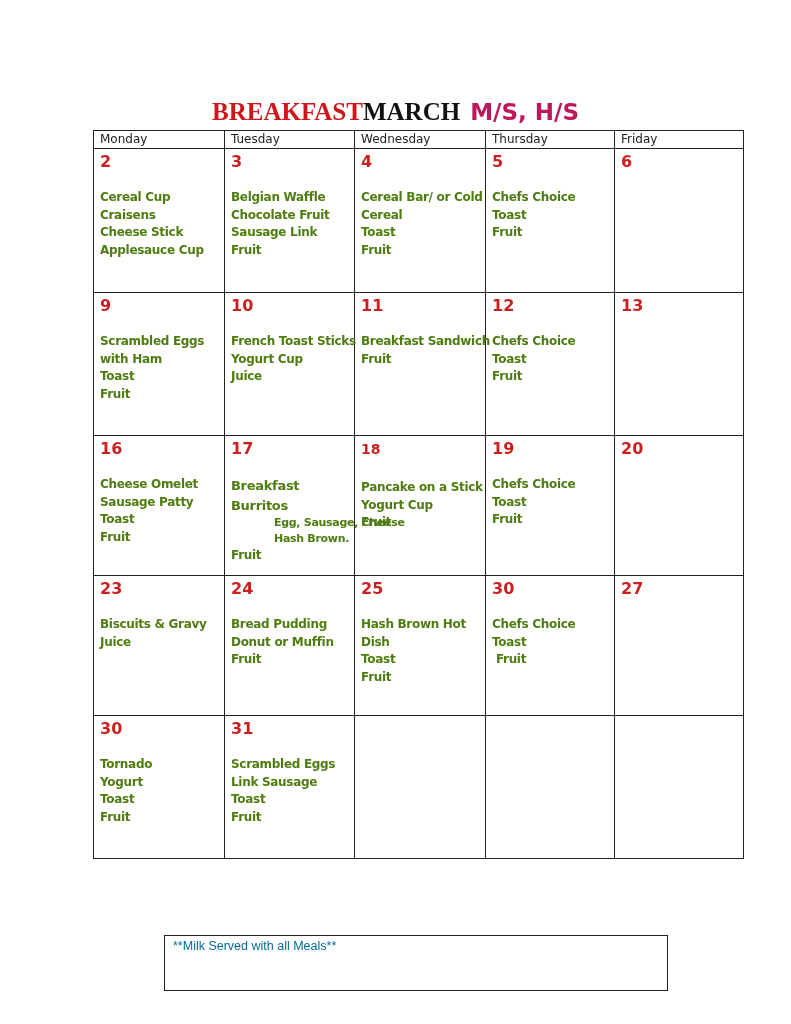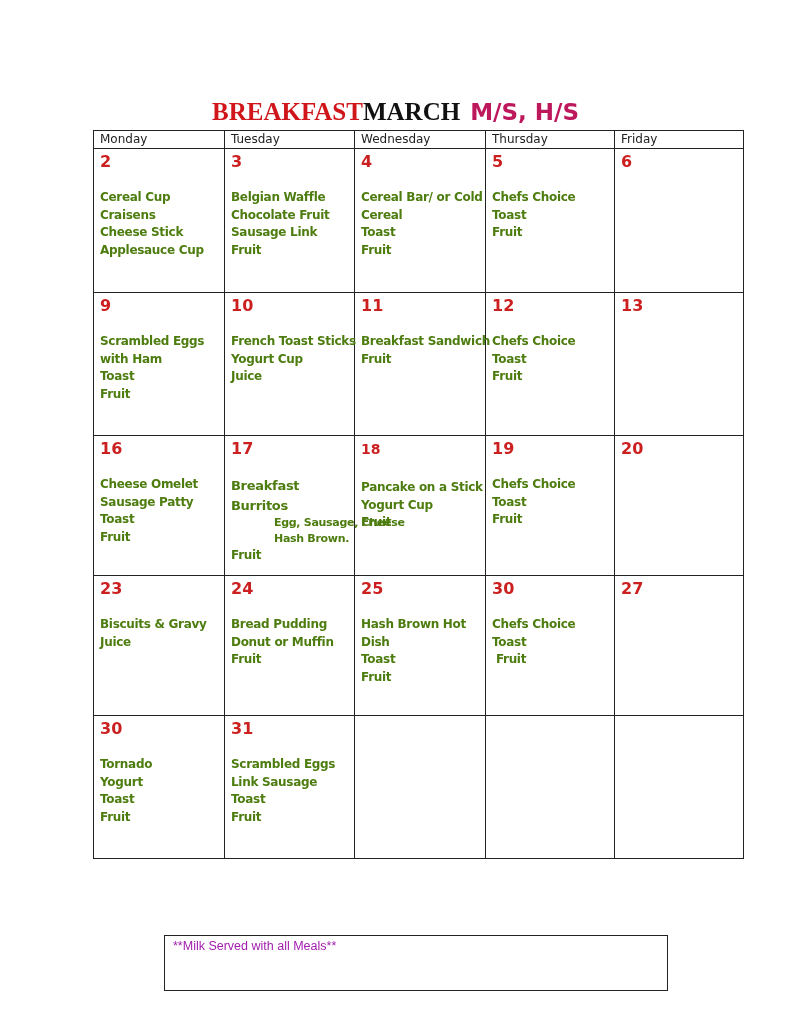--- a/index.html
+++ b/index.html
@@ -26,21 +26,21 @@
   table.cal td { padding-left: 6px; }
   .day-num { color: #cc1f1f; font-weight: bold; font-size: 16px; line-height: 20px; margin-top: 3px; display: block; }
   .day-num.small { font-size: 14px; }
   .items { margin-top: 17px; font-weight: bold; font-size: 12px; line-height: 17.5px; color: #4d7c0f; letter-spacing: -0.3px; }
   .items div { white-space: nowrap; }
   .items .big { font-size: 13px; line-height: 19.5px; }
   .items .sm { font-size: 11px; line-height: 16px; margin-left: 43px; }
   .note {
     position: absolute; top: 935px; left: 164px; width: 494px; height: 52px;
     border: 1.5px solid #222; padding: 2px 0 0 8px;
-    font-family: "Liberation Sans", sans-serif; font-size: 12.5px; color: #a21caf; line-height: 16px;
+    font-family: "Liberation Sans", sans-serif; font-size: 12.5px; color: #0369a1; line-height: 16px;
   }
 </style>
 </head>
 <body>
 
 <div class="title">
   <span class="t1">BREAKFAST</span><span class="t2">MARCH</span><span class="t3">M/S, H/S</span>
 </div>
 
 <table class="cal">

